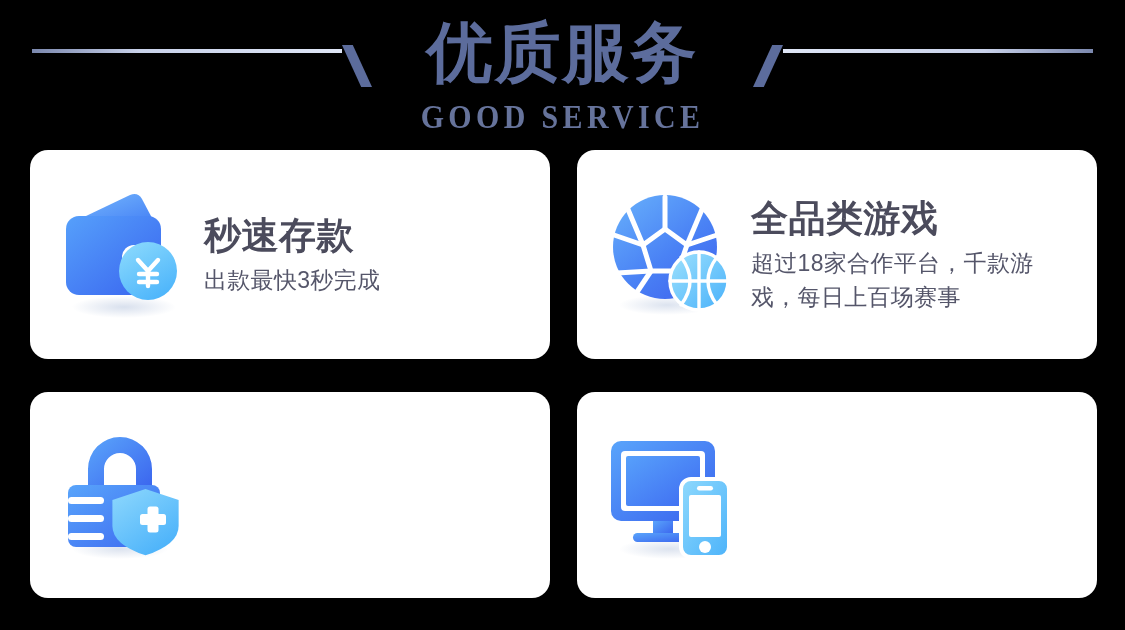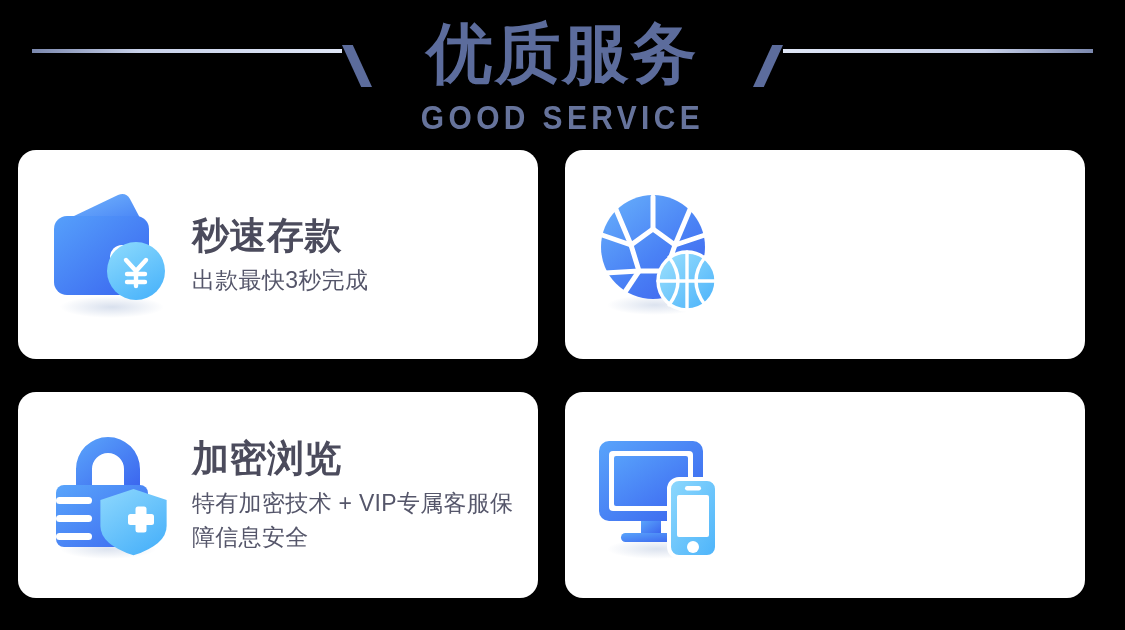--- a/index.html
+++ b/index.html
@@ -13,20 +13,21 @@
     overflow: hidden;
     font-family: "Liberation Sans", "DejaVu Sans", sans-serif;
     position: relative;
   }
 
   
   .header {
     position: relative;
     width: 1125px;
     height: 186px;
+    font-family: Liberation Serif, serif;
   }
   .header-rule {
     position: absolute;
     top: 49px;
     height: 4px;
   }
   .header-rule.left {
     left: 32px;
     width: 310px;
     background: linear-gradient(to right, #7b88ae 0%, #c9d2ea 35%, #dfe6f6 100%);
@@ -81,21 +82,21 @@
   .card-grid {
     position: absolute;
     top: 150px;
     left: 0;
     width: 1125px;
     display: grid;
     grid-template-columns: 520px 520px;
     grid-template-rows: 209px 206px;
     column-gap: 27px;
     row-gap: 33px;
-    padding: 0 18px;
+    padding: 0 30px;
     box-sizing: border-box;
   }
   .card {
     background: #ffffff;
     border-radius: 18px;
     display: flex;
     align-items: center;
     padding: 0 22px 0 26px;
     box-sizing: border-box;
     overflow: hidden;
@@ -221,20 +222,24 @@
         <circle cx="96" cy="96" r="29" fill="url(#bb)"></circle>
         <g fill="none" stroke="#ffffff" stroke-width="3.4" stroke-linecap="round">
           <circle cx="96" cy="96" r="29"></circle>
           <path d="M96 67 L96 125"></path>
           <path d="M67 96 L125 96"></path>
           <path d="M78 72 Q96 96 78 120"></path>
           <path d="M114 72 Q96 96 114 120"></path>
         </g>
       </svg>
     </div>
+    <div class="card-text">
+      <div class="card-title">全品类游戏</div>
+      <div class="card-desc">超过18家合作平台，千款游戏，每日上百场赛事</div>
+    </div>
   </div>
 
   <div class="card">
     <div class="card-icon">
       <svg viewBox="0 0 140 140" xmlns="http://www.w3.org/2000/svg">
         <defs>
           <linearGradient id="lk" x1="0" y1="0" x2="1" y2="1">
             <stop offset="0%" stop-color="#5ba6fb"></stop>
             <stop offset="100%" stop-color="#3a63ee"></stop>
           </linearGradient>
@@ -258,24 +263,20 @@
           <rect x="12" y="72" width="36" height="7" rx="3.5"></rect>
           <rect x="12" y="90" width="36" height="7" rx="3.5"></rect>
           <rect x="12" y="108" width="36" height="7" rx="3.5"></rect>
         </g>
         <path d="M92 64 L128 76 L128 104 Q128 124 92 136 Q56 124 56 104 L56 76 Z" fill="url(#shd)" transform="translate(-8,-4) scale(0.92) translate(14,10)"></path>
         <g fill="#ffffff">
           <rect x="84" y="89" width="26" height="11" rx="2.5"></rect>
           <rect x="91.5" y="81.5" width="11" height="26" rx="2.5"></rect>
         </g>
       </svg>
-    </div>
-    <div class="card-text">
-      <div class="card-title">加密浏览</div>
-      <div class="card-desc">特有加密技术 + VIP专属客服保障信息安全</div>
     </div>
   </div>
 
   <div class="card">
     <div class="card-icon">
       <svg viewBox="0 0 140 140" xmlns="http://www.w3.org/2000/svg">
         <defs>
           <linearGradient id="mn" x1="0" y1="0" x2="1" y2="1">
             <stop offset="0%" stop-color="#59a4fb"></stop>
             <stop offset="100%" stop-color="#3a63ee"></stop>

